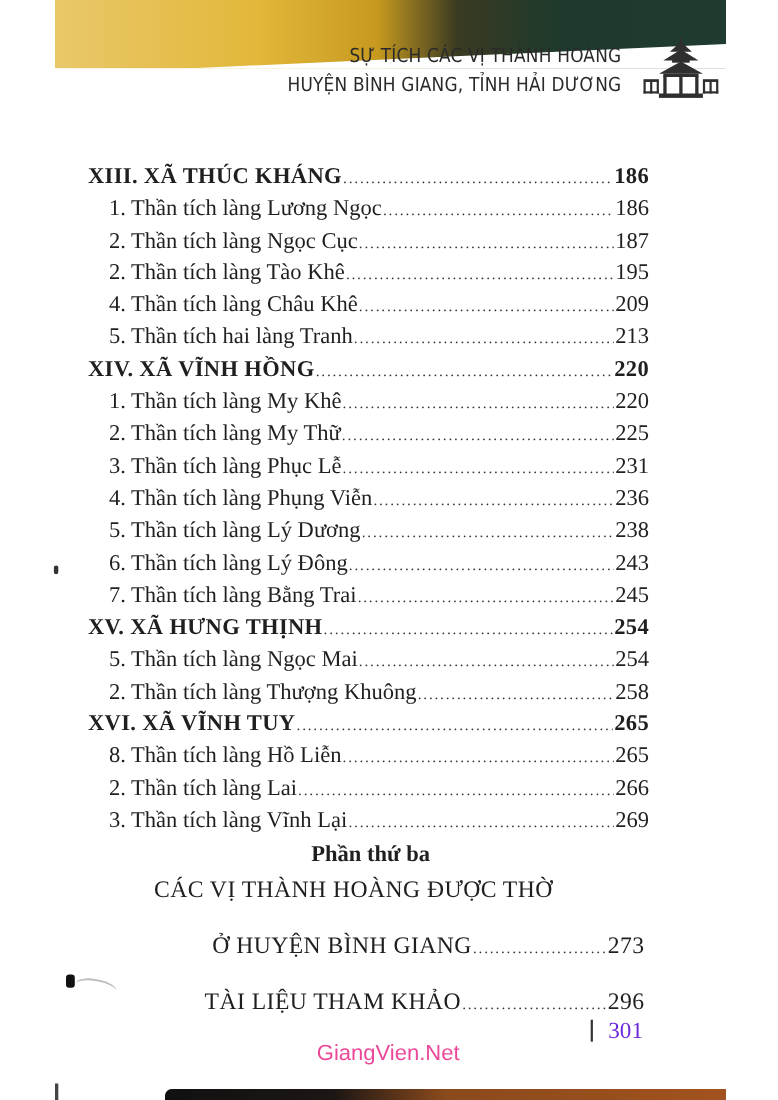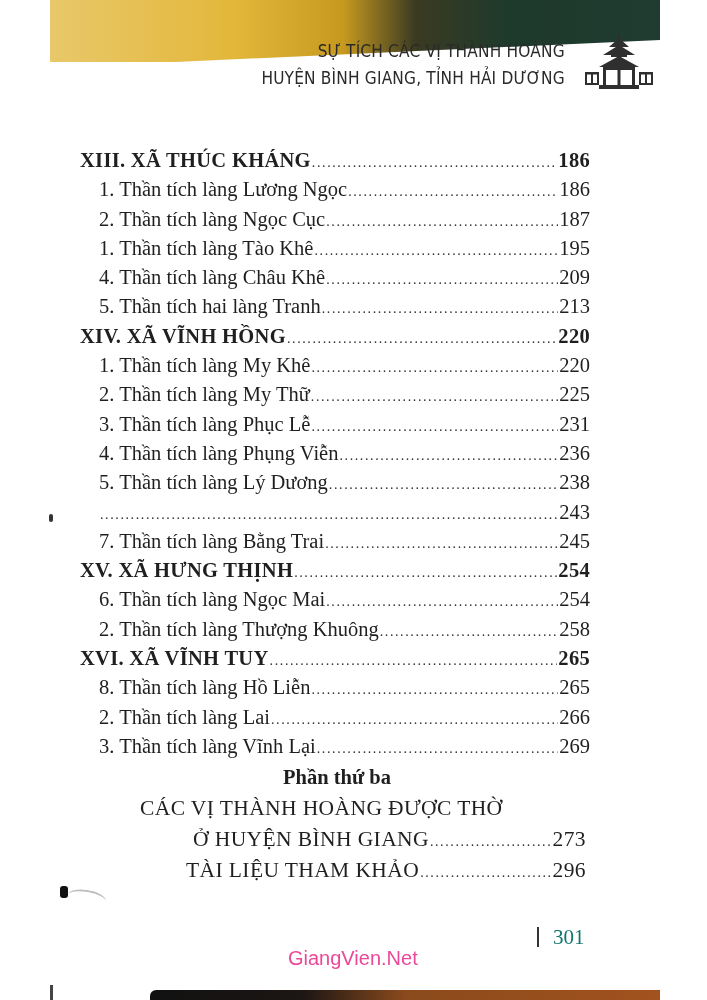--- a/index.html
+++ b/index.html
@@ -48,29 +48,29 @@
     content:"........................................................................................................................................................";
   }
   .row .page { flex:0 0 auto; }
   .partblock { position:absolute; left:76px; top:766px; width:510px; }
   .part-label {
     text-align:center; font-weight:bold; font-size:20.5px; height:30px; padding-left:12px;
   }
   .part-heading {
     font-size:21.5px; letter-spacing:0.4px; height:31px; padding-left:64px; white-space:nowrap;
   }
-  .part-row { display:flex; align-items:baseline; height:31px; font-size:21.5px; white-space:nowrap; letter-spacing:0.4px; }
+  .part-row { display:flex; align-items:baseline; height:31px; font-size:21.5px; white-space:nowrap; letter-spacing:0.4px;margin-top:20px; }
   .part-row .dots {
     flex:1 1 auto; overflow:hidden; margin:0 1px; font-size:14px; letter-spacing:1.6px; color:#333;
   }
   .part-row .dots::before {
     content:"....................................................................................................";
   }
   .page-number {
-    position:absolute; left:537px; top:925px; font-size:21px; color:#0f766e;
+    position:absolute; left:537px; top:925px; font-size:21px; color:#6d28d9;
   }
   .page-number .bar { display:inline-block; width:2px; height:20px; background:#333; margin-right:14px; vertical-align:-3px; }
   .watermark {
     position:absolute; left:288px; top:947px; color:#ec4899;
     font-family:"Liberation Sans","DejaVu Sans",sans-serif; font-size:20px;
   }
   .bottom-strip {
     position:absolute; left:150px; top:990px; width:510px; height:10px;
     background:linear-gradient(90deg,#111 0%,#1c1614 30%,#8a4a1c 50%,#a2521e 100%);
     border-radius:6px 0 0 0;
@@ -134,21 +134,21 @@
     <span class="title">1. Thần tích làng Lương Ngọc</span>
     <span class="dots"></span>
     <span class="page">186</span>
   </div>
   <div class="row item">
     <span class="title">2. Thần tích làng Ngọc Cục</span>
     <span class="dots"></span>
     <span class="page">187</span>
   </div>
   <div class="row item">
-    <span class="title">1. Thần tích làng Tào Khê</span>
+    <span class="title">2. Thần tích làng Tào Khê</span>
     <span class="dots"></span>
     <span class="page">195</span>
   </div>
   <div class="row item">
     <span class="title">4. Thần tích làng Châu Khê</span>
     <span class="dots"></span>
     <span class="page">209</span>
   </div>
   <div class="row item">
     <span class="title">5. Thần tích hai làng Tranh</span>
@@ -180,36 +180,37 @@
     <span class="title">4. Thần tích làng Phụng Viễn</span>
     <span class="dots"></span>
     <span class="page">236</span>
   </div>
   <div class="row item">
     <span class="title">5. Thần tích làng Lý Dương</span>
     <span class="dots"></span>
     <span class="page">238</span>
   </div>
   <div class="row item">
+    <span class="title">6. Thần tích làng Lý Đông</span>
     <span class="dots"></span>
     <span class="page">243</span>
   </div>
   <div class="row item">
     <span class="title">7. Thần tích làng Bằng Trai</span>
     <span class="dots"></span>
     <span class="page">245</span>
   </div>
 
   <div class="row section">
     <span class="title">XV. XÃ HƯNG THỊNH</span>
     <span class="dots"></span>
     <span class="page">254</span>
   </div>
   <div class="row item">
-    <span class="title">6. Thần tích làng Ngọc Mai</span>
+    <span class="title">5. Thần tích làng Ngọc Mai</span>
     <span class="dots"></span>
     <span class="page">254</span>
   </div>
   <div class="row item">
     <span class="title">2. Thần tích làng Thượng Khuông</span>
     <span class="dots"></span>
     <span class="page">258</span>
   </div>
 
   <div class="row section">

